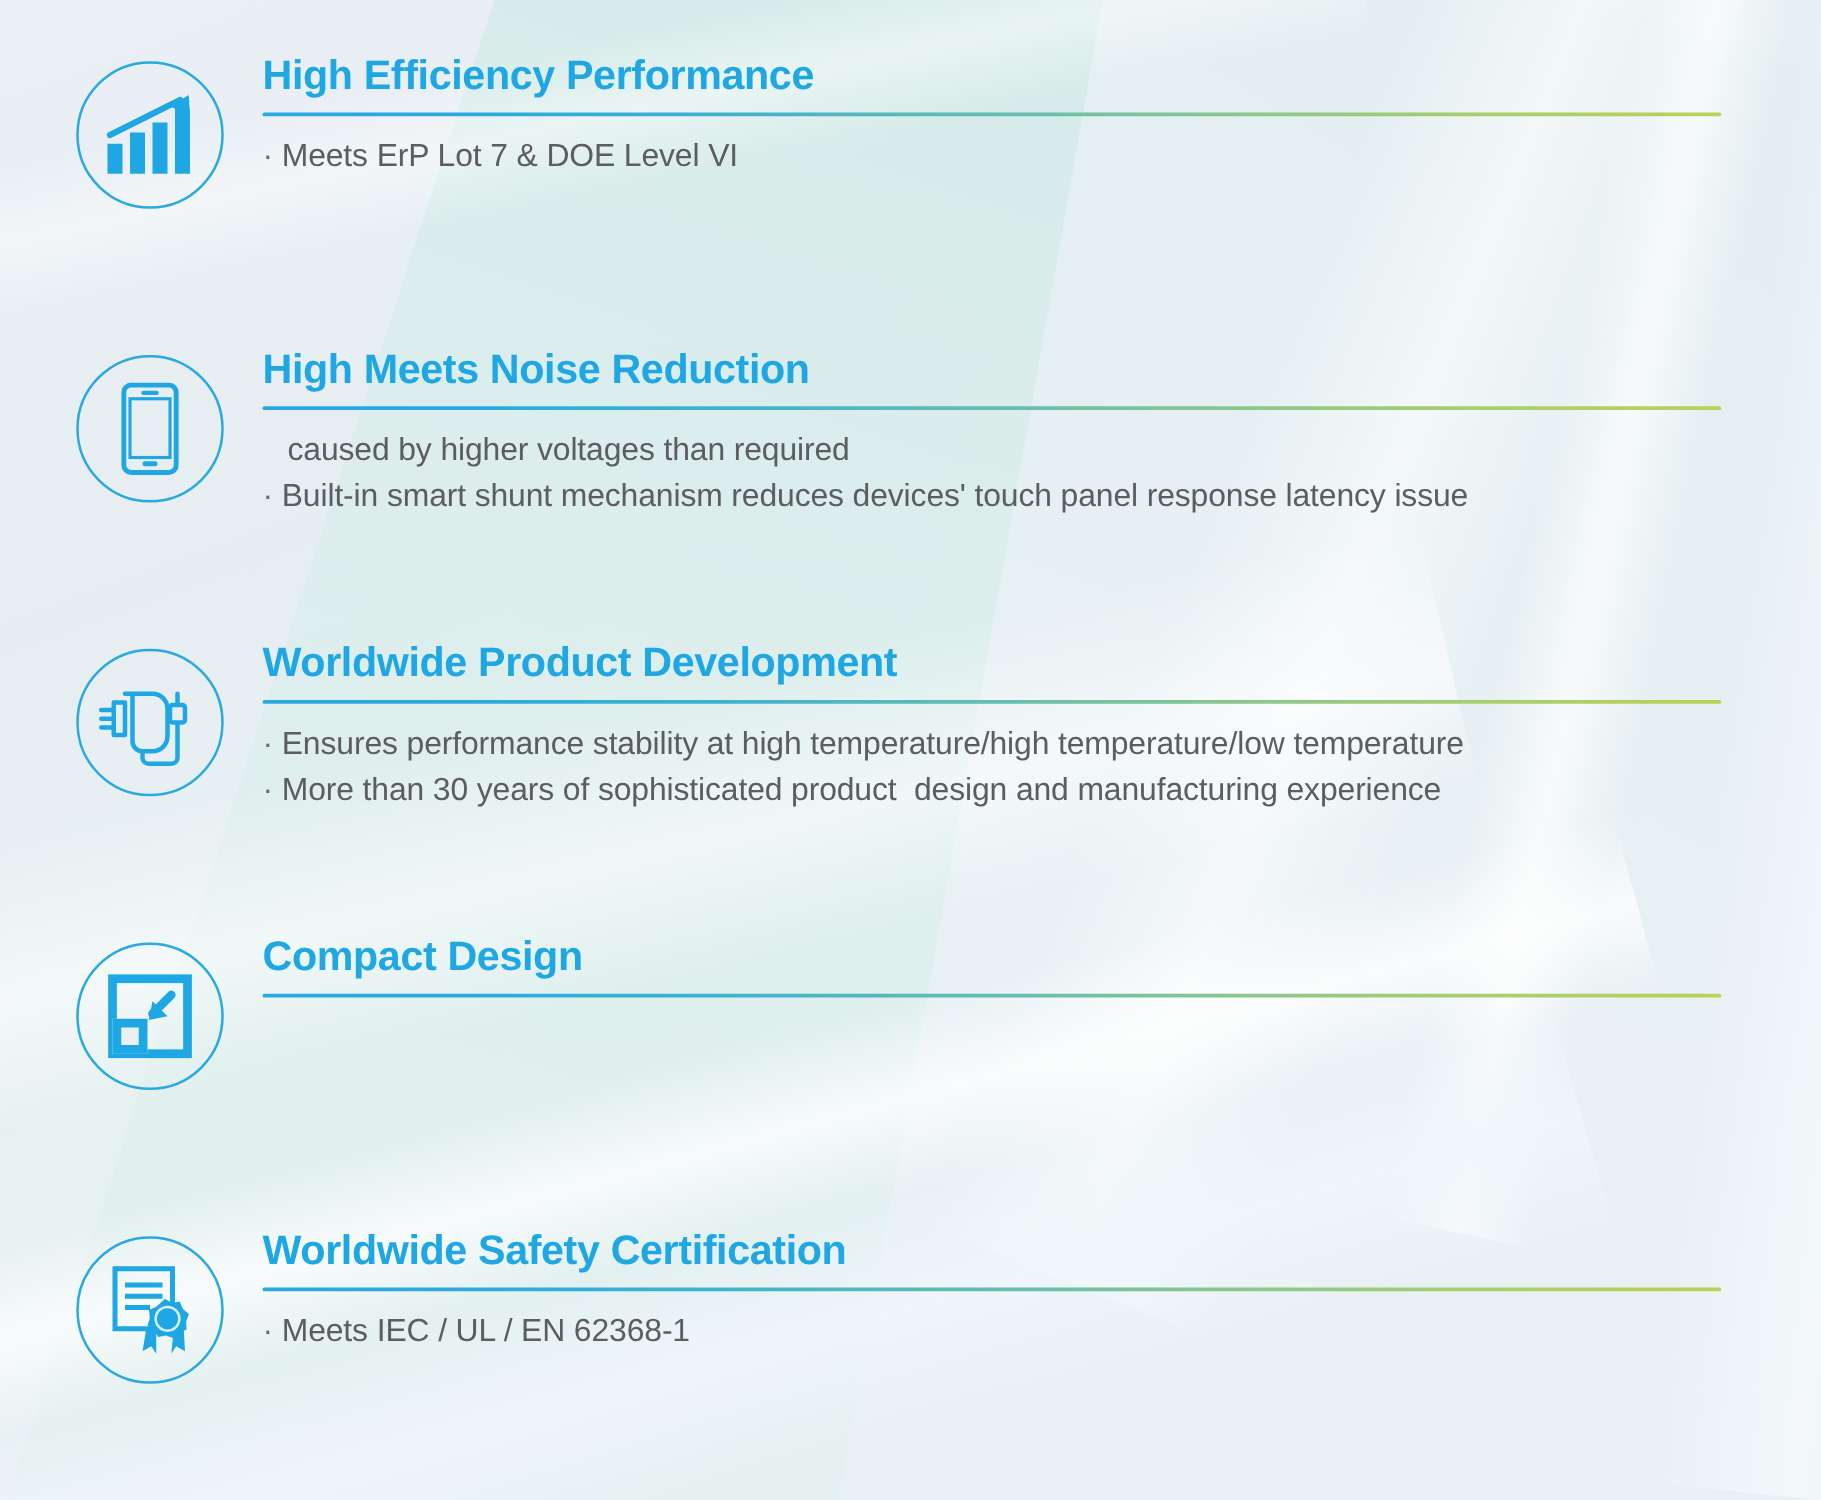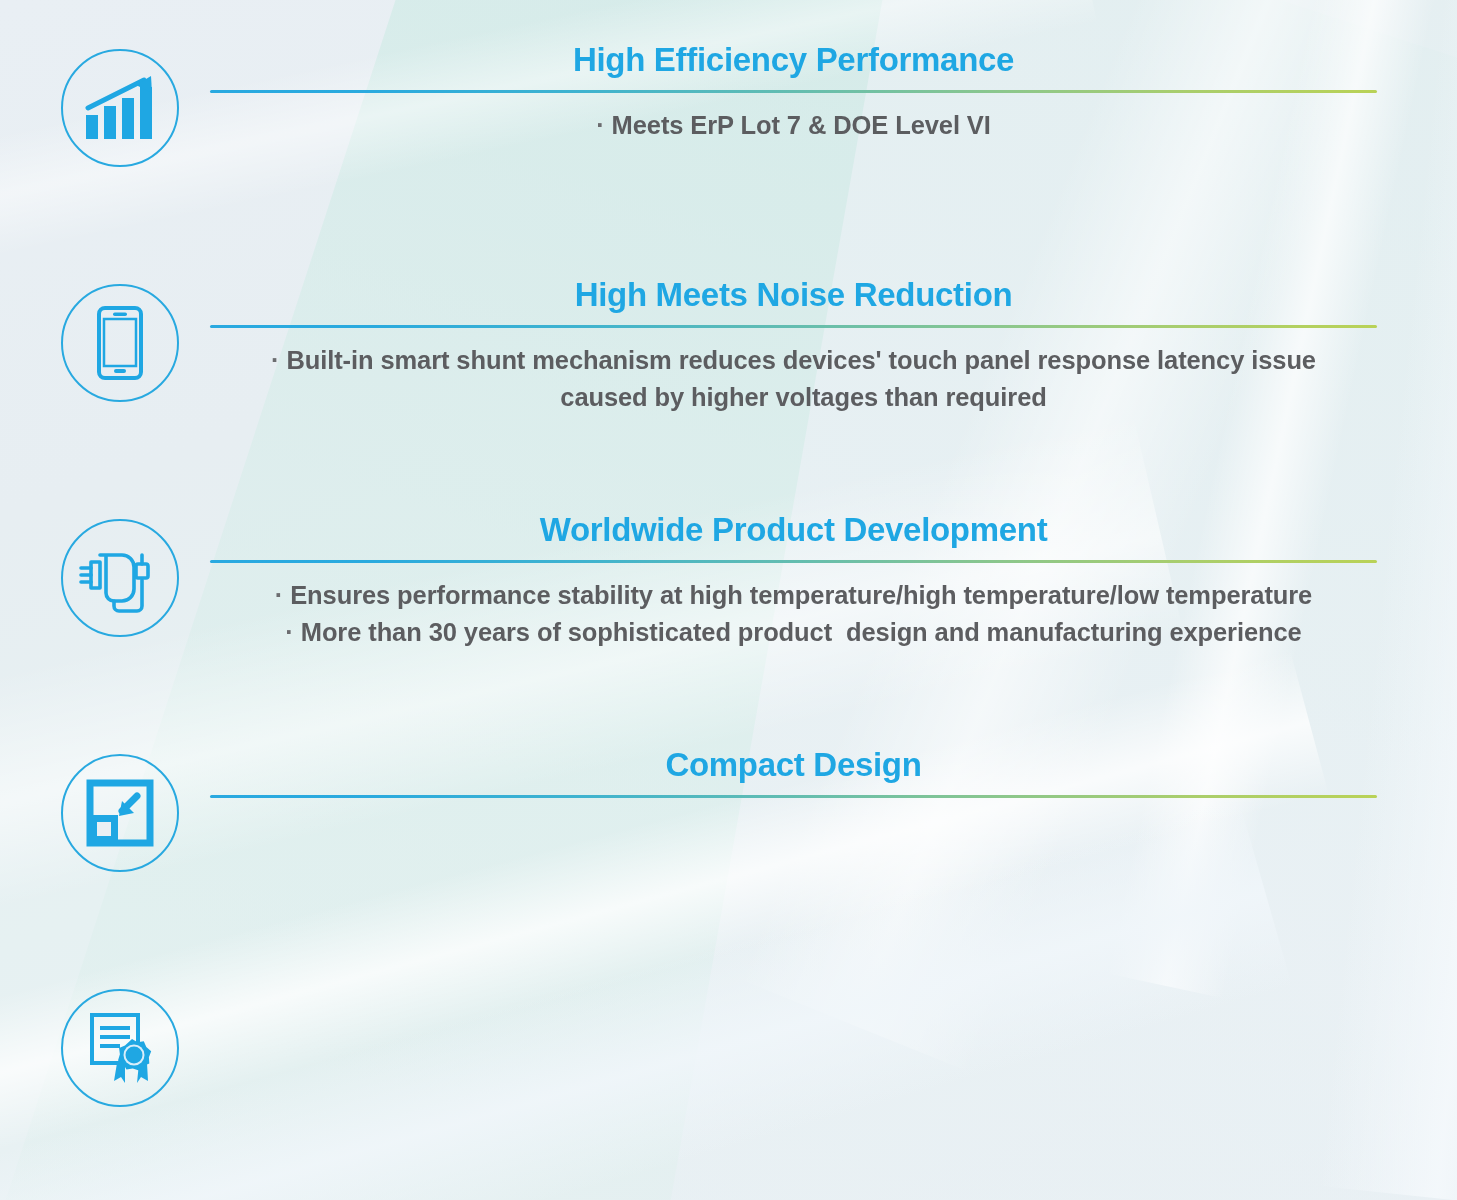--- a/index.html
+++ b/index.html
@@ -123,21 +123,20 @@
     justify-content: center;
   }
 
   .icon-circle svg { display: block; }
 
   .feature-body {
     position: absolute;
     left: 210px;
     right: 80px;
     top: 0;
-    text-align: center;
   }
 
   .feature-title {
     color: #1fa7e3;
     font-size: 33px;
     font-weight: bold;
     letter-spacing: -0.3px;
     line-height: 40px;
     white-space: nowrap;
   }
@@ -158,21 +157,21 @@
   }
 
   .feature-desc {
     margin-top: 14px;
     color: #5c5d60;
     font-size: 25.5px;
     line-height: 37px;
     letter-spacing: -0.1px;
   }
 
-  .desc-line { display: block; white-space: pre; font-weight: bold; }
+  .desc-line { display: block; white-space: pre; }
   .desc-line .bullet { color: #6c6d70; }
   .desc-line.cont { padding-left: 20px; }
 </style>
 </head>
 <body>
 
 <div id="page">
 
   <div class="bg-layer bg-teal-wash"></div>
   <div class="bg-layer bg-teal-wash2"></div>
@@ -224,22 +223,22 @@
               <rect x="16" y="6.5" width="14" height="3.5" rx="1.75" fill="#1fa7e3"></rect>
               <rect x="17" y="63" width="12" height="4" rx="2" fill="#1fa7e3"></rect>
             </svg>
           </span>
         </div>
       </div>
       <div class="feature-body">
         <div class="feature-title">High Meets Noise Reduction</div>
         <div class="divider"></div>
         <div class="feature-desc">
+          <span class="desc-line cont"><span>caused by higher voltages than required</span></span>
           <span class="desc-line"><span class="bullet">· </span><span>Built-in smart shunt mechanism reduces devices' touch panel response latency issue</span></span>
-          <span class="desc-line cont"><span>caused by higher voltages than required</span></span>
         </div>
       </div>
     </div>
 
     <div class="feature">
       <div class="feature-icon-wrap">
         <div class="icon-circle">
           <span>
             <svg width="84" height="72" viewBox="0 0 84 72">
               <g fill="none" stroke="#1fa7e3" stroke-width="3.6" stroke-linecap="round" stroke-linejoin="round">
@@ -309,16 +308,23 @@
               <polygon points="33,52 41,52 41,72 37,66 30,70" fill="#1fa7e3"></polygon>
               <polygon points="55,52 63,52 64,70 57,66 53,72" fill="#1fa7e3"></polygon>
 
               <polygon fill="#1fa7e3" points="48,28 53.5,31.3 59.8,30.2 62.3,36.1 67.2,40.2 64.9,46.2 65.3,52.6 59.3,54.9 54.9,59.6 48.8,57.4 42.5,58.6 39.2,53.1 34,49.4 35.9,43.3 35.1,37 41,34.4"></polygon>
               <circle cx="50" cy="44" r="10.5" fill="#d9eefa"></circle>
               <circle cx="50" cy="44" r="8.5" fill="#1fa7e3"></circle>
             </svg>
           </span>
         </div>
       </div>
+      <div class="feature-body">
+        <div class="feature-title">Worldwide Safety Certification</div>
+        <div class="divider"></div>
+        <div class="feature-desc">
+          <span class="desc-line"><span class="bullet">· </span><span>Meets IEC / UL / EN 62368-1</span></span>
+        </div>
+      </div>
     </div>
 
   </div>
 </div>
 
 </body></html>

